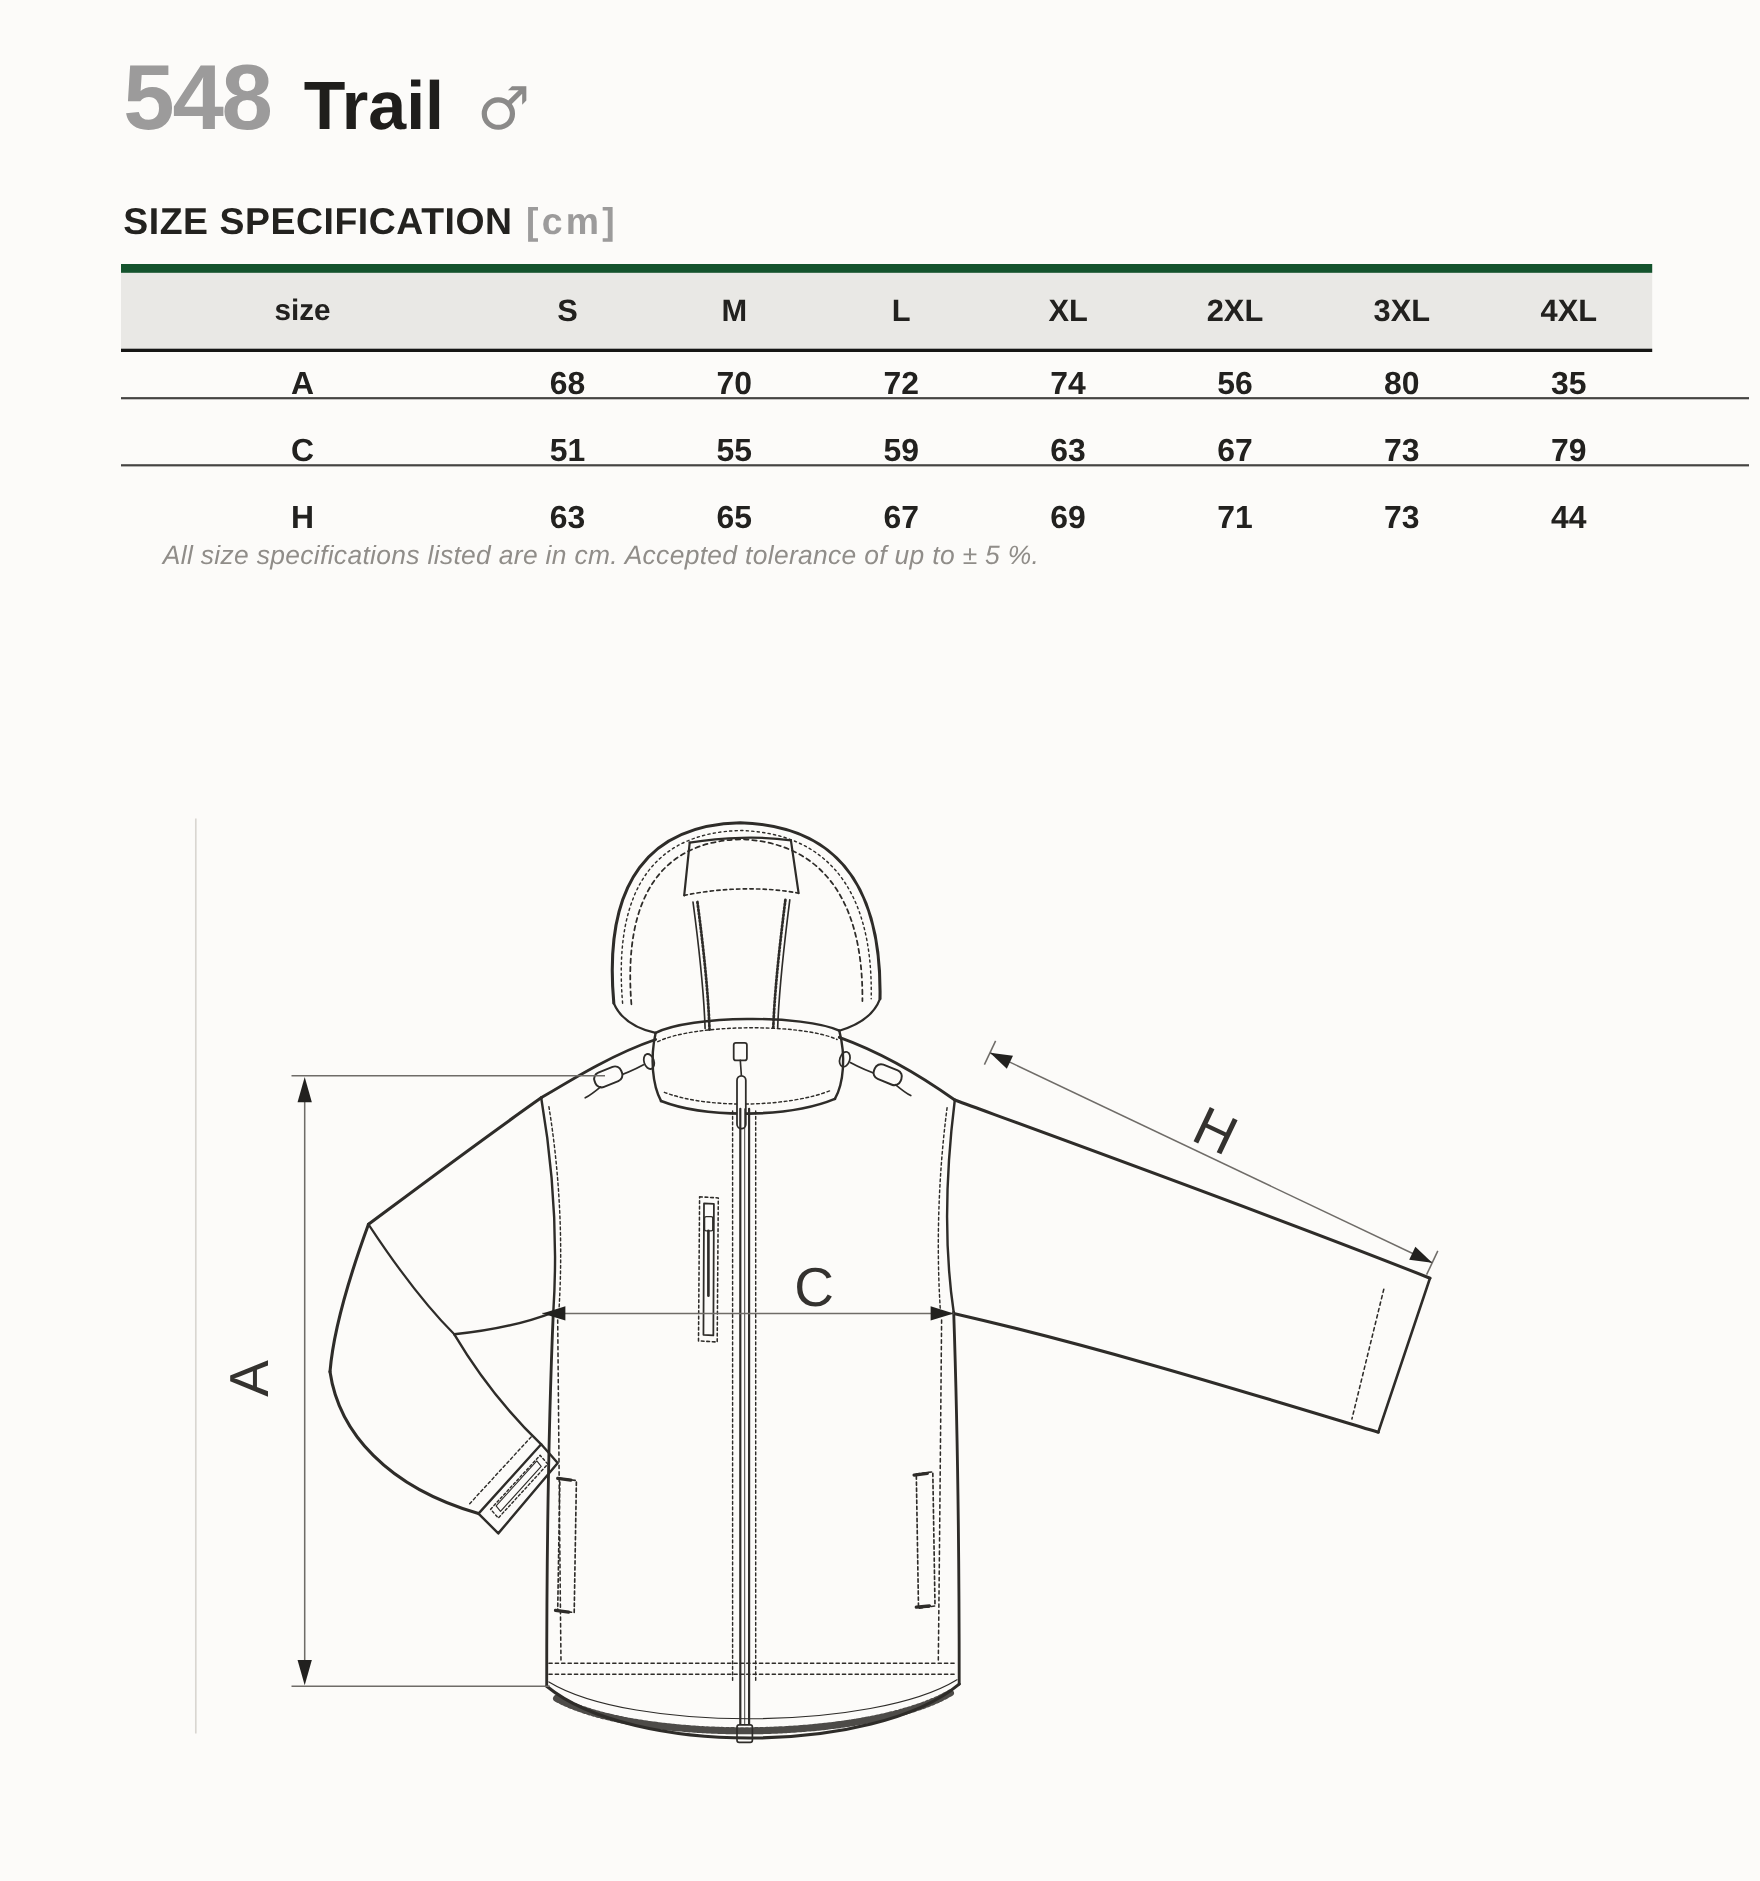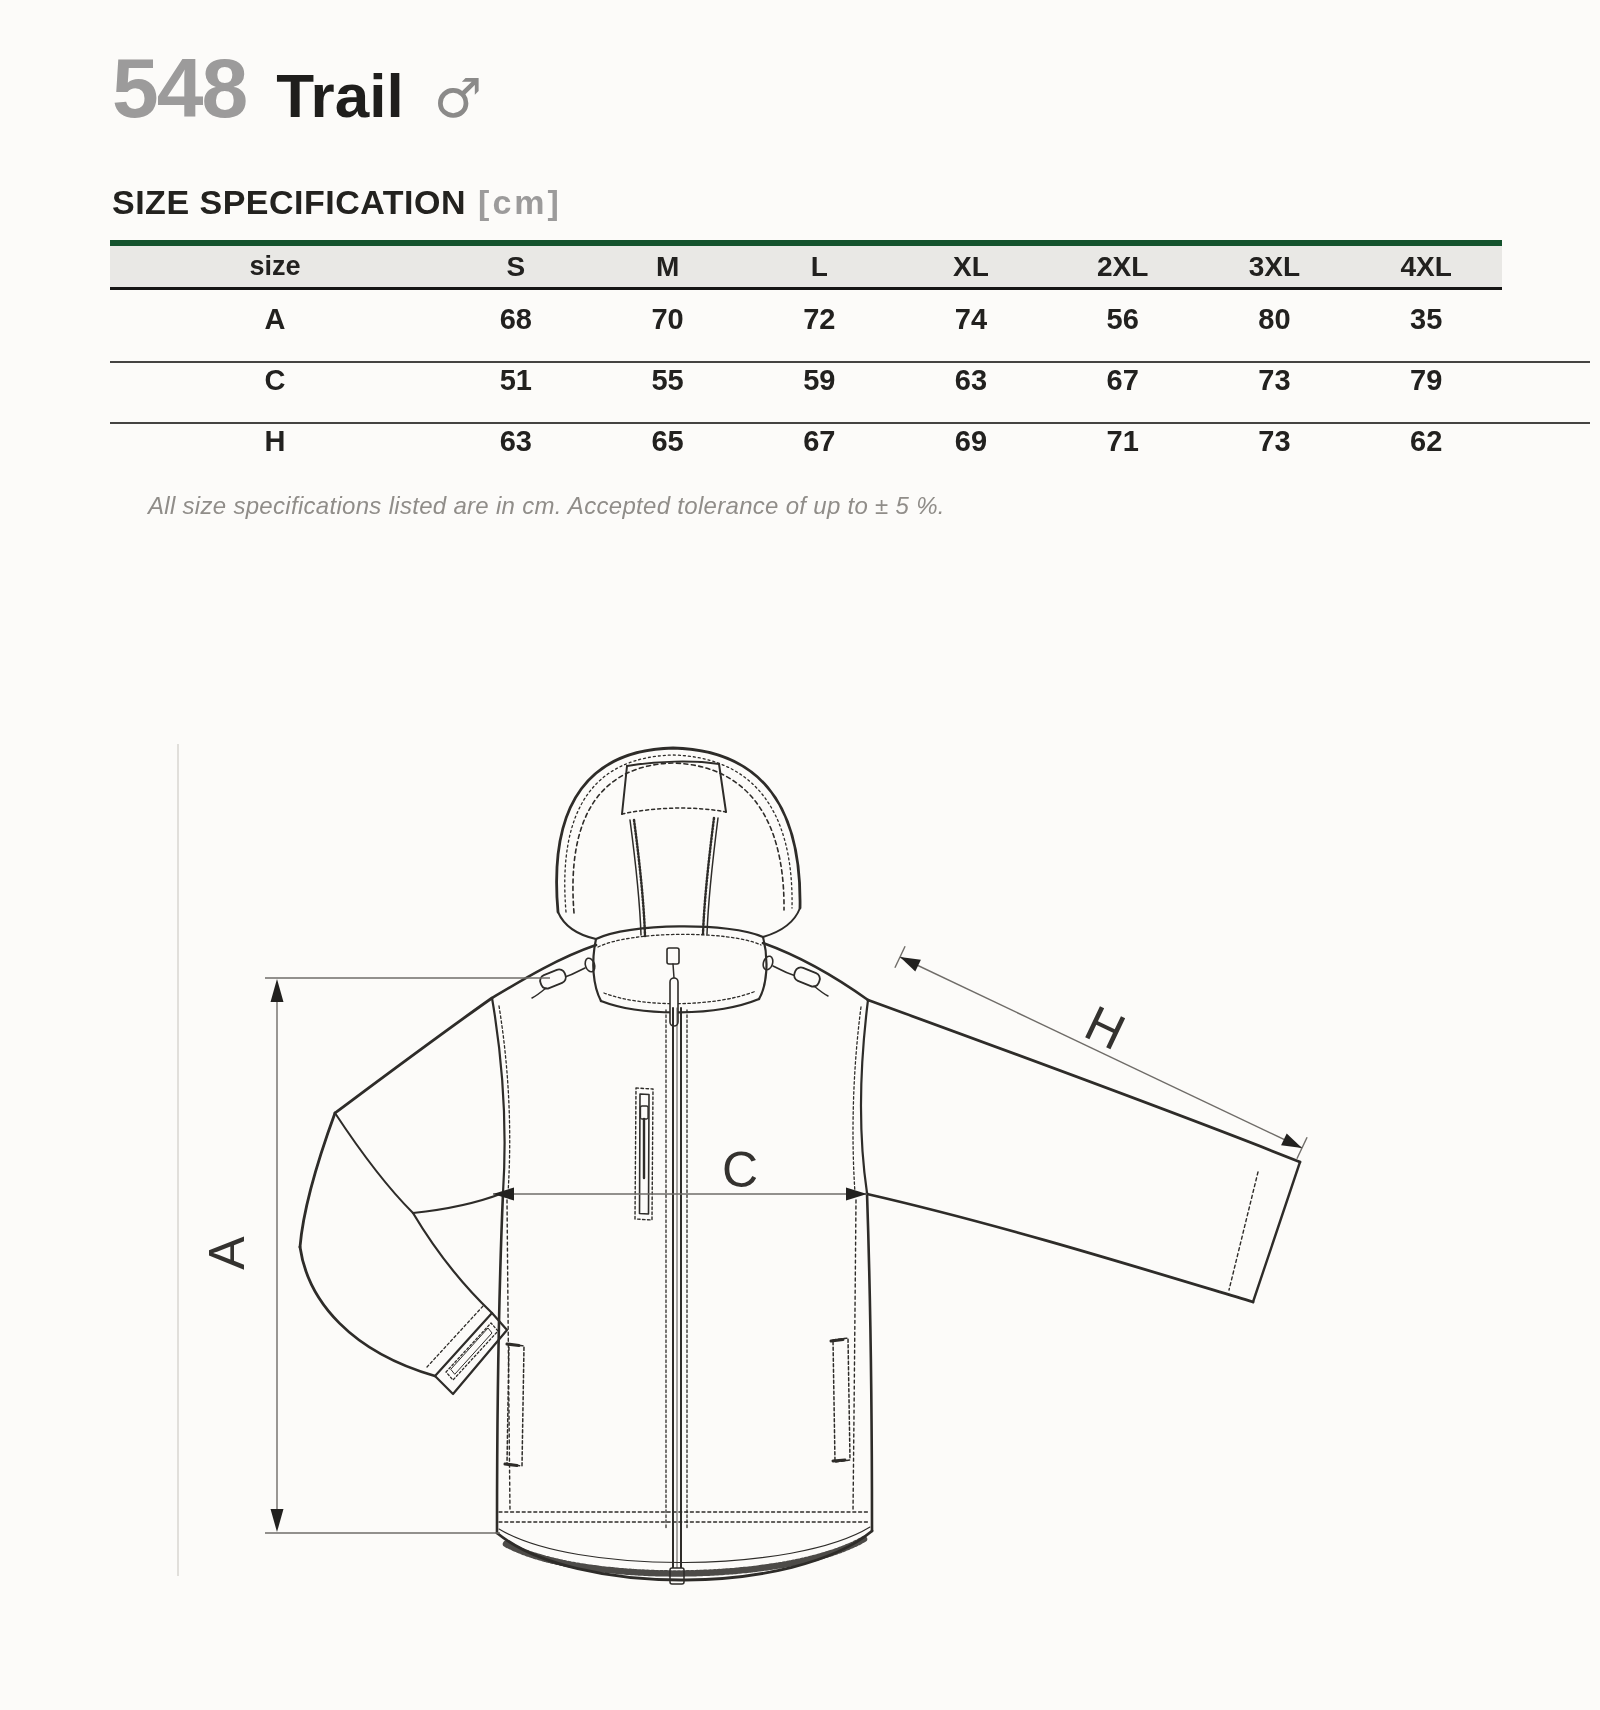--- a/index.html
+++ b/index.html
@@ -18,22 +18,22 @@
   .gender{font-size:54px;color:#8b8a89;font-family:"DejaVu Sans",sans-serif;font-weight:400;}
 
   
   #spec-title{left:112px;top:183px;font-size:34px;font-weight:800;color:#23221f;letter-spacing:.5px;}
   #spec-title .unit{color:#9c9b9b;font-weight:700;margin-left:12px;letter-spacing:3px;}
 
   
   #size-table{left:110px;top:240px;width:1392px;}
   .thead{
     display:grid;grid-template-columns:330px repeat(7,1fr);
-    height:50px;align-items:center;background:#e9e8e5;
-    border-top:6px solid #14532d;border-bottom:3px solid #161615;
+    height:80px;align-items:center;background:#e9e8e5;
+    border-top:8px solid #14532d;border-bottom:3px solid #161615;
     box-sizing:border-box;
   }
   .trow{display:grid;grid-template-columns:330px repeat(7,1fr);height:59px;align-items:center;}
   .trow.gap{margin-top:2px;}
   .cell{text-align:center;font-size:29px;font-weight:700;color:#22211f;}
   .thead .cell{font-size:28px;}
   .thead .cell.size-col{font-weight:600;font-size:27px;}
   .sep{position:absolute;left:0;width:1480px;height:2px;background:#454442;}
 
   
@@ -90,21 +90,21 @@
   </div>
 
   <div class="trow gap">
     <div class="cell">H</div>
     <div class="cell">63</div>
     <div class="cell">65</div>
     <div class="cell">67</div>
     <div class="cell">69</div>
     <div class="cell">71</div>
     <div class="cell">73</div>
-    <div class="cell">62</div>
+    <div class="cell">44</div>
   </div>
 
   <div class="sep" style="top:121px"></div>
   <div class="sep" style="top:182px"></div>
 </div>
 
 <div class="abs" id="footnote">All size specifications listed are in cm. Accepted tolerance of up to ± 5 %.</div>
 
 <svg class="abs" id="diagram" width="1160" height="990" viewBox="0 0 1160 990">
 

